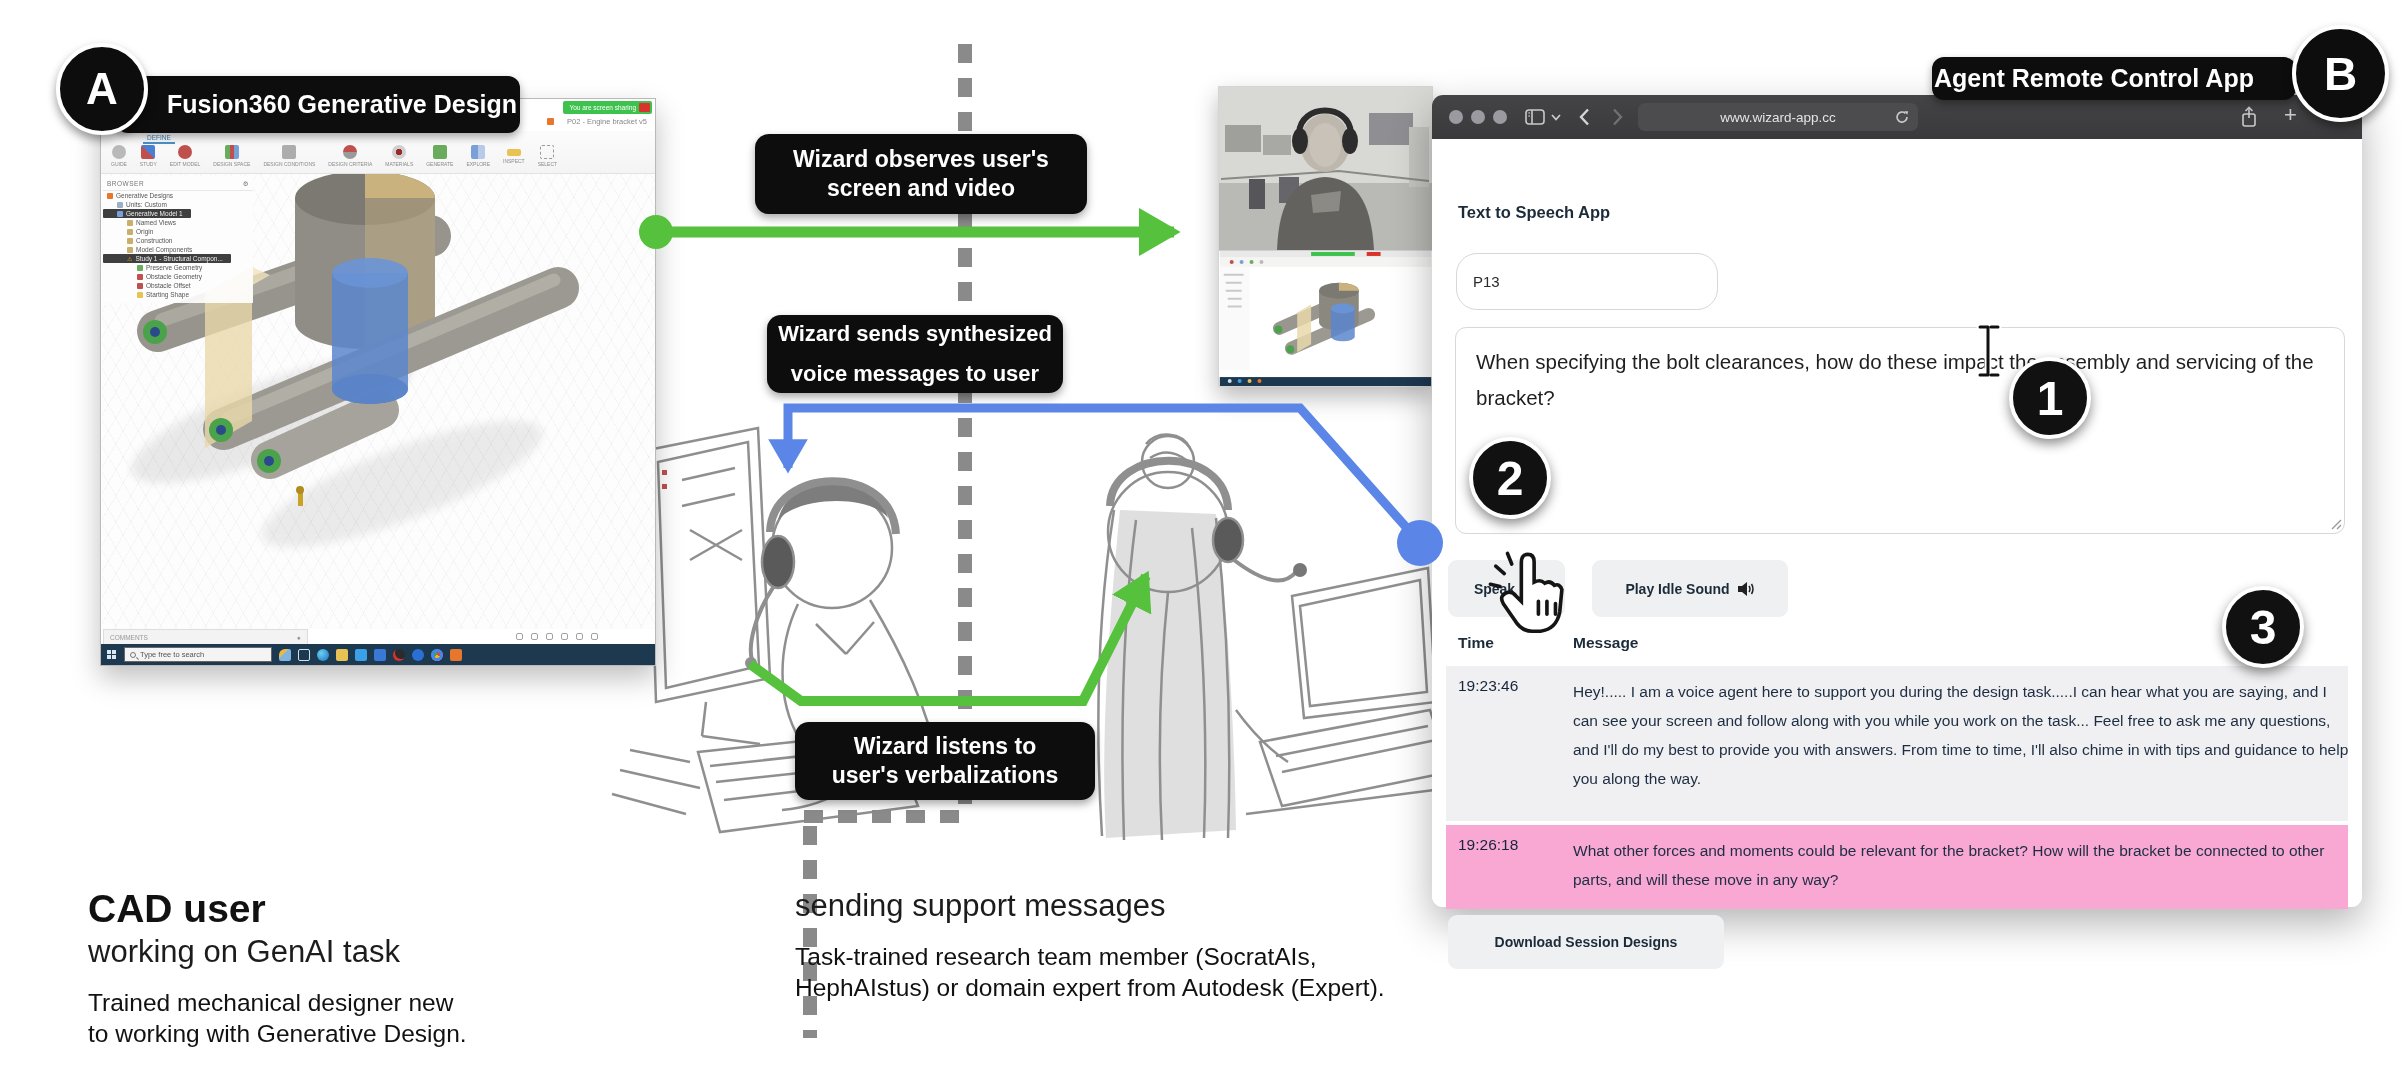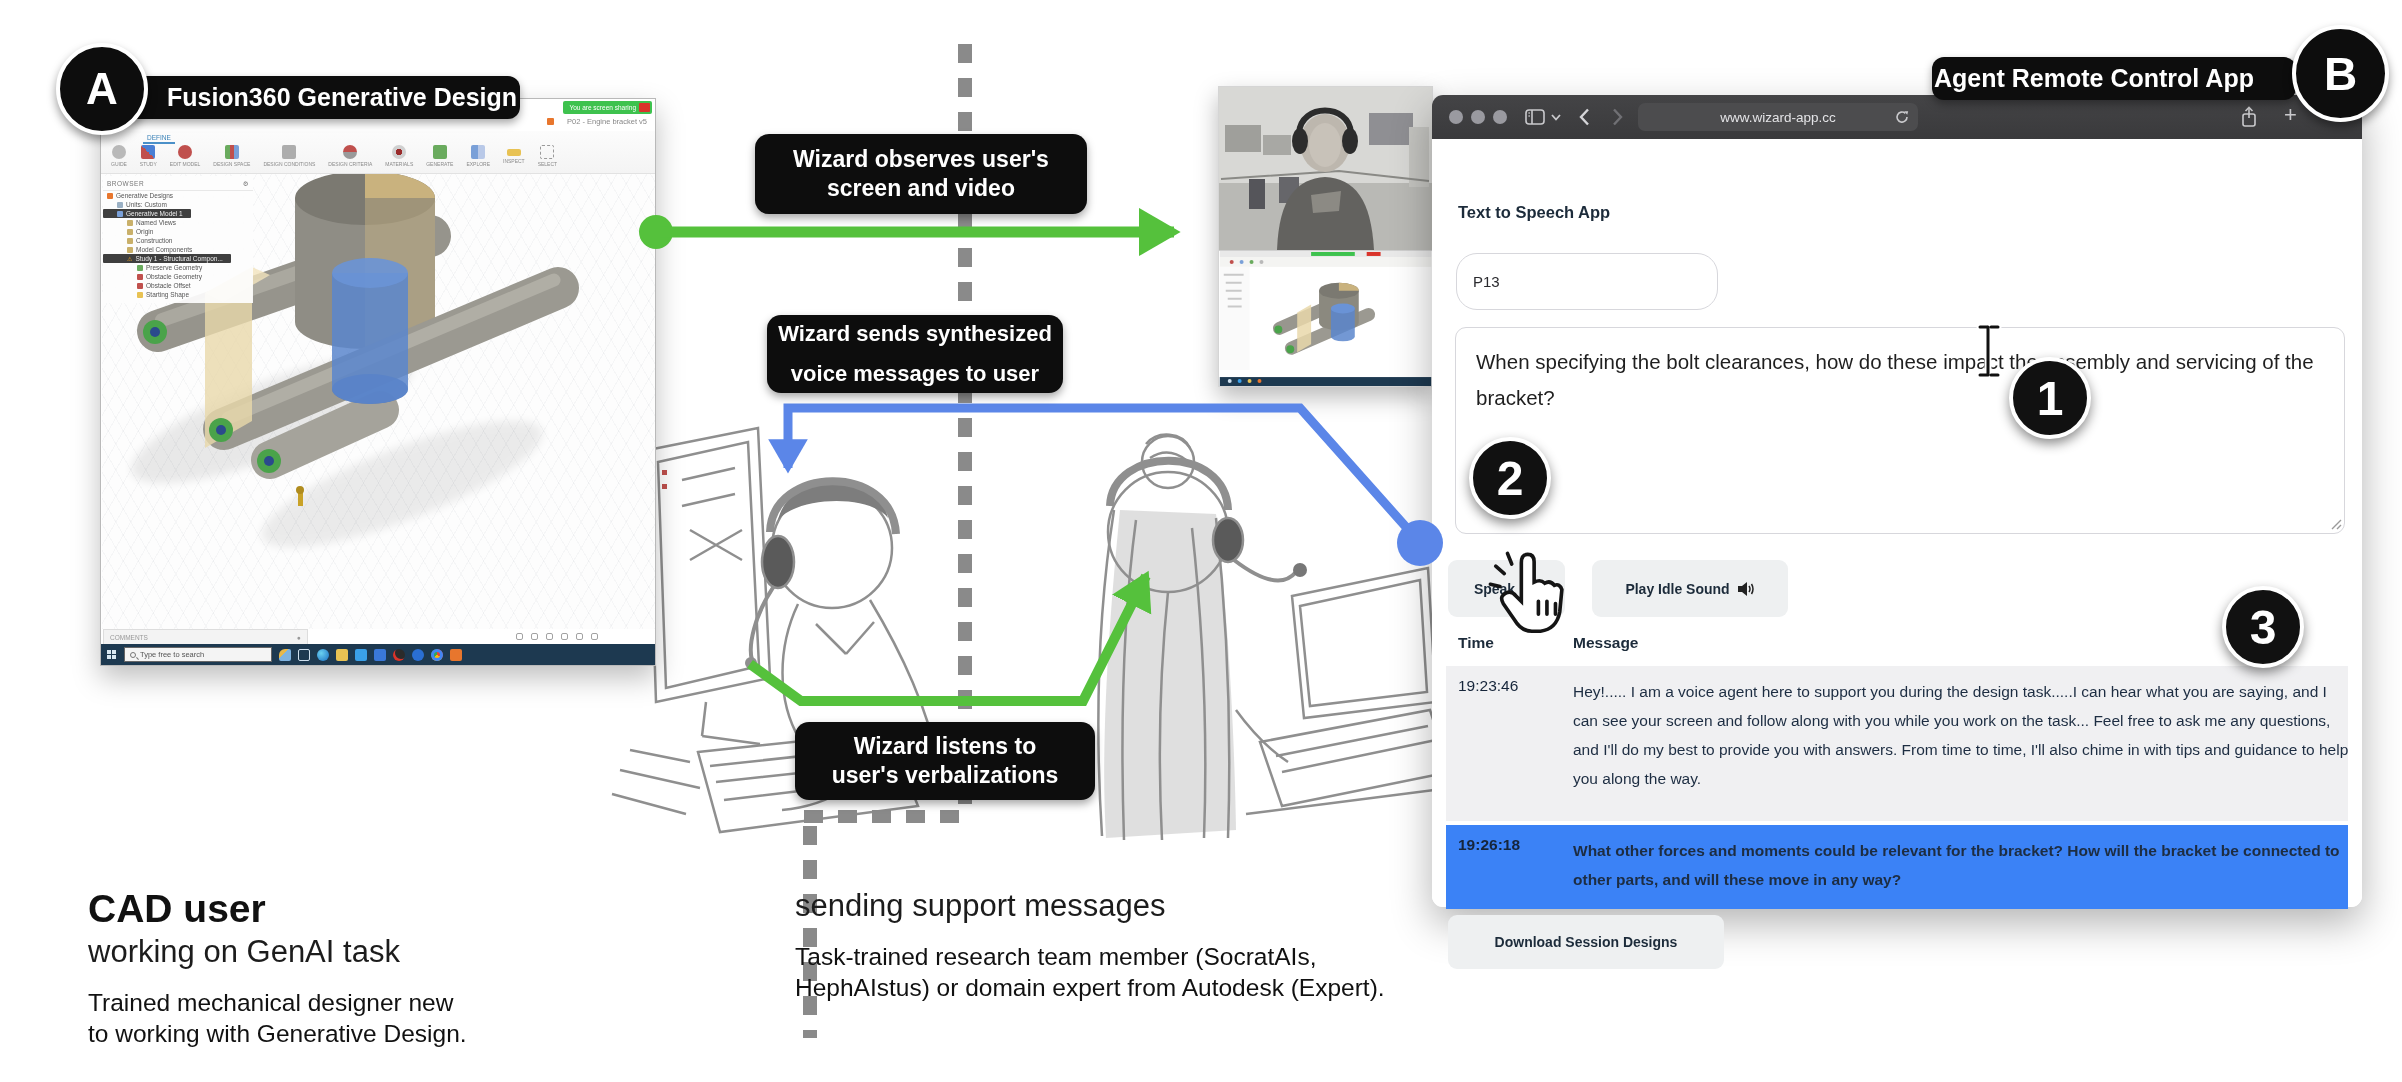--- a/index.html
+++ b/index.html
@@ -463,21 +463,21 @@
           </svg>
       </button>
 
       <span class="abs thead" style="left:26px;top:495px;">Time</span>
       <span class="abs thead" style="left:141px;top:495px;">Message</span>
 
       <div class="abs logrow" style="top:527px;height:155px;background:#f0f0f2;">
         <span class="logtime">19:23:46</span>
         <div class="logmsg">Hey!..... I am a voice agent here to support you during the design task.....I can hear what you are saying, and I can see your screen and follow along with you while you work on the task... Feel free to ask me any questions, and I'll do my best to provide you with answers. From time to time, I'll also chime in with tips and guidance to help you along the way.</div>
       </div>
-      <div class="abs logrow" style="top:686px;height:84px;background:#3b82f6;font-weight:bold;">
+      <div class="abs logrow" style="top:686px;height:84px;background:#f9a8d4;">
         <span class="logtime">19:26:18</span>
         <div class="logmsg">What other forces and moments could be relevant for the bracket? How will the bracket be connected to other parts, and will these move in any way?</div>
       </div>
 
       <button class="abs appbtn" style="left:16px;top:776px;width:276px;height:54px;">
         <span>Download Session Designs</span>
       </button>
     </div>
   </div>
 
@@ -503,21 +503,21 @@
     </g>
   </svg>
 
   <div class="abs flowpill preline" style="left:723px;top:134px;width:332px;height:80px;">Wizard observes user's
 screen and video</div>
   <div class="abs flowpill preline" style="left:735px;top:315px;width:296px;height:78px;font-size:22px;line-height:40px;">Wizard sends synthesized
 voice messages to user</div>
   <div class="abs flowpill preline" style="left:763px;top:722px;width:300px;height:78px;">Wizard listens to
 user's verbalizations</div>
 
-  <div class="abs badgepill" style="left:116px;top:76px;width:404px;height:43px;padding-left:48px;">Fusion360 Generative Design</div>
+  <div class="abs badgepill" style="left:116px;top:76px;width:404px;height:57px;padding-left:48px;">Fusion360 Generative Design</div>
   <div class="abs badgecircle" style="left:56px;top:43px;width:92px;height:92px;font-size:44px;">A</div>
   <div class="abs badgepill" style="left:1932px;top:57px;width:364px;height:43px;padding-right:40px;">Agent Remote Control App</div>
   <div class="abs badgecircle" style="left:2292px;top:25px;width:97px;height:97px;font-size:46px;">B</div>
 
   <div class="abs stepcircle" style="left:2009px;top:357px;">1</div>
   <div class="abs stepcircle" style="left:1469px;top:437px;">2</div>
   <div class="abs stepcircle" style="left:2222px;top:586px;">3</div>
 
   <svg class="abs" style="left:1972px;top:322px;z-index:9;" width="32" height="58" viewBox="0 0 32 58">
     <g stroke="#fff" stroke-width="7" stroke-linecap="round">

